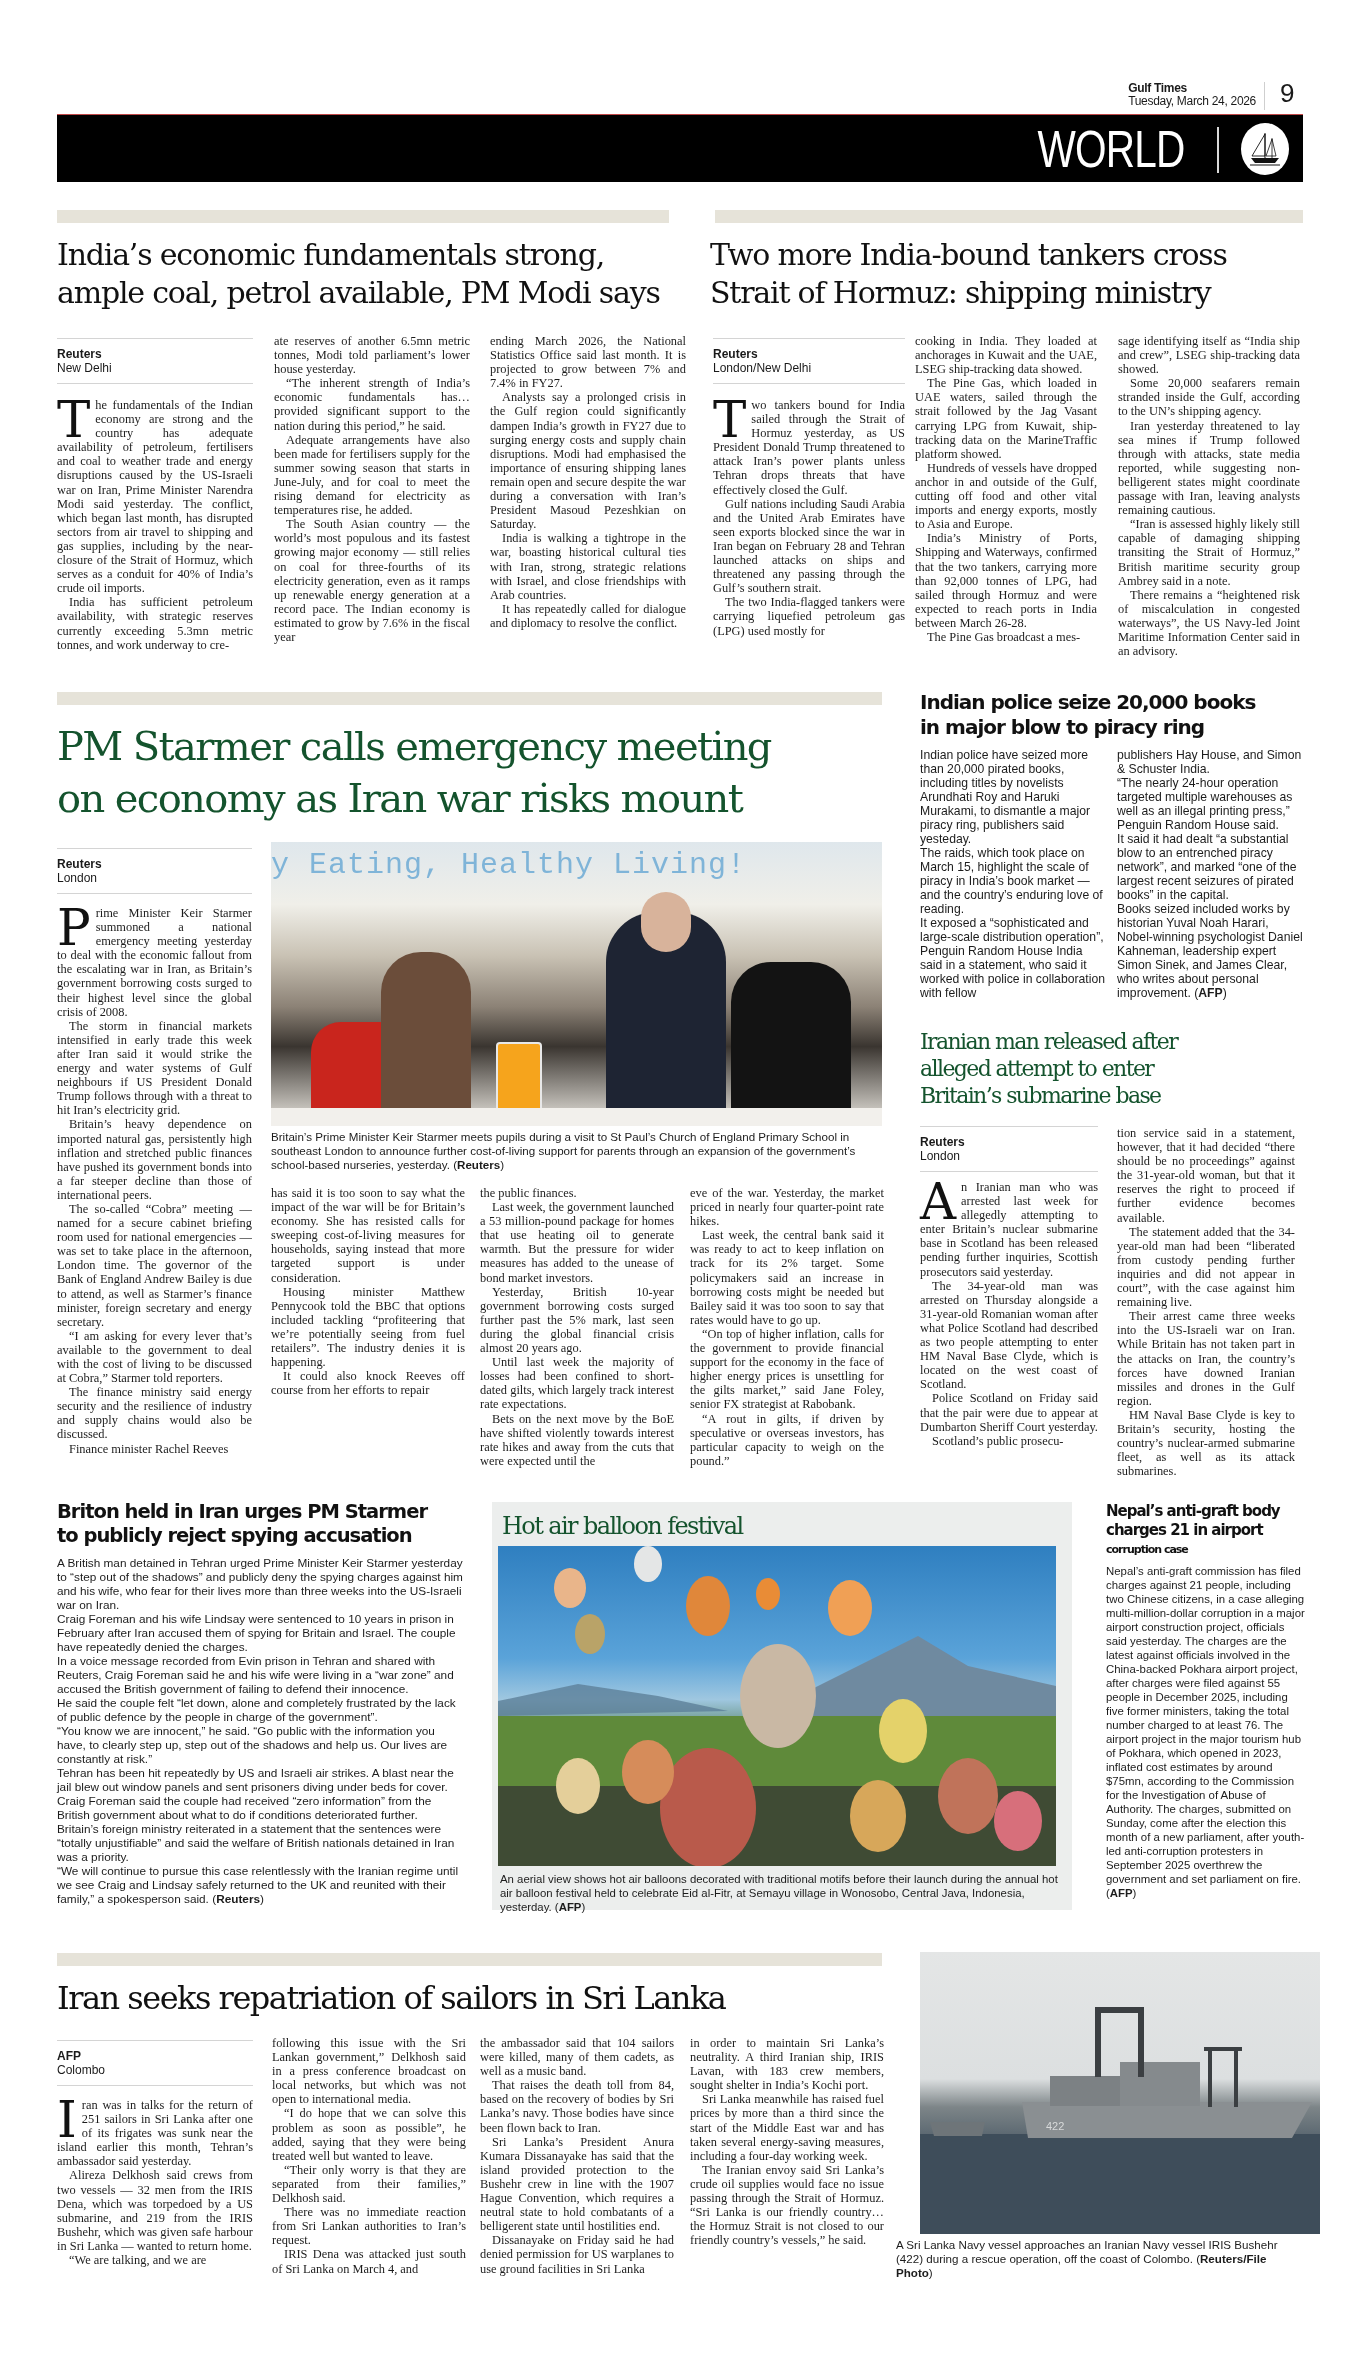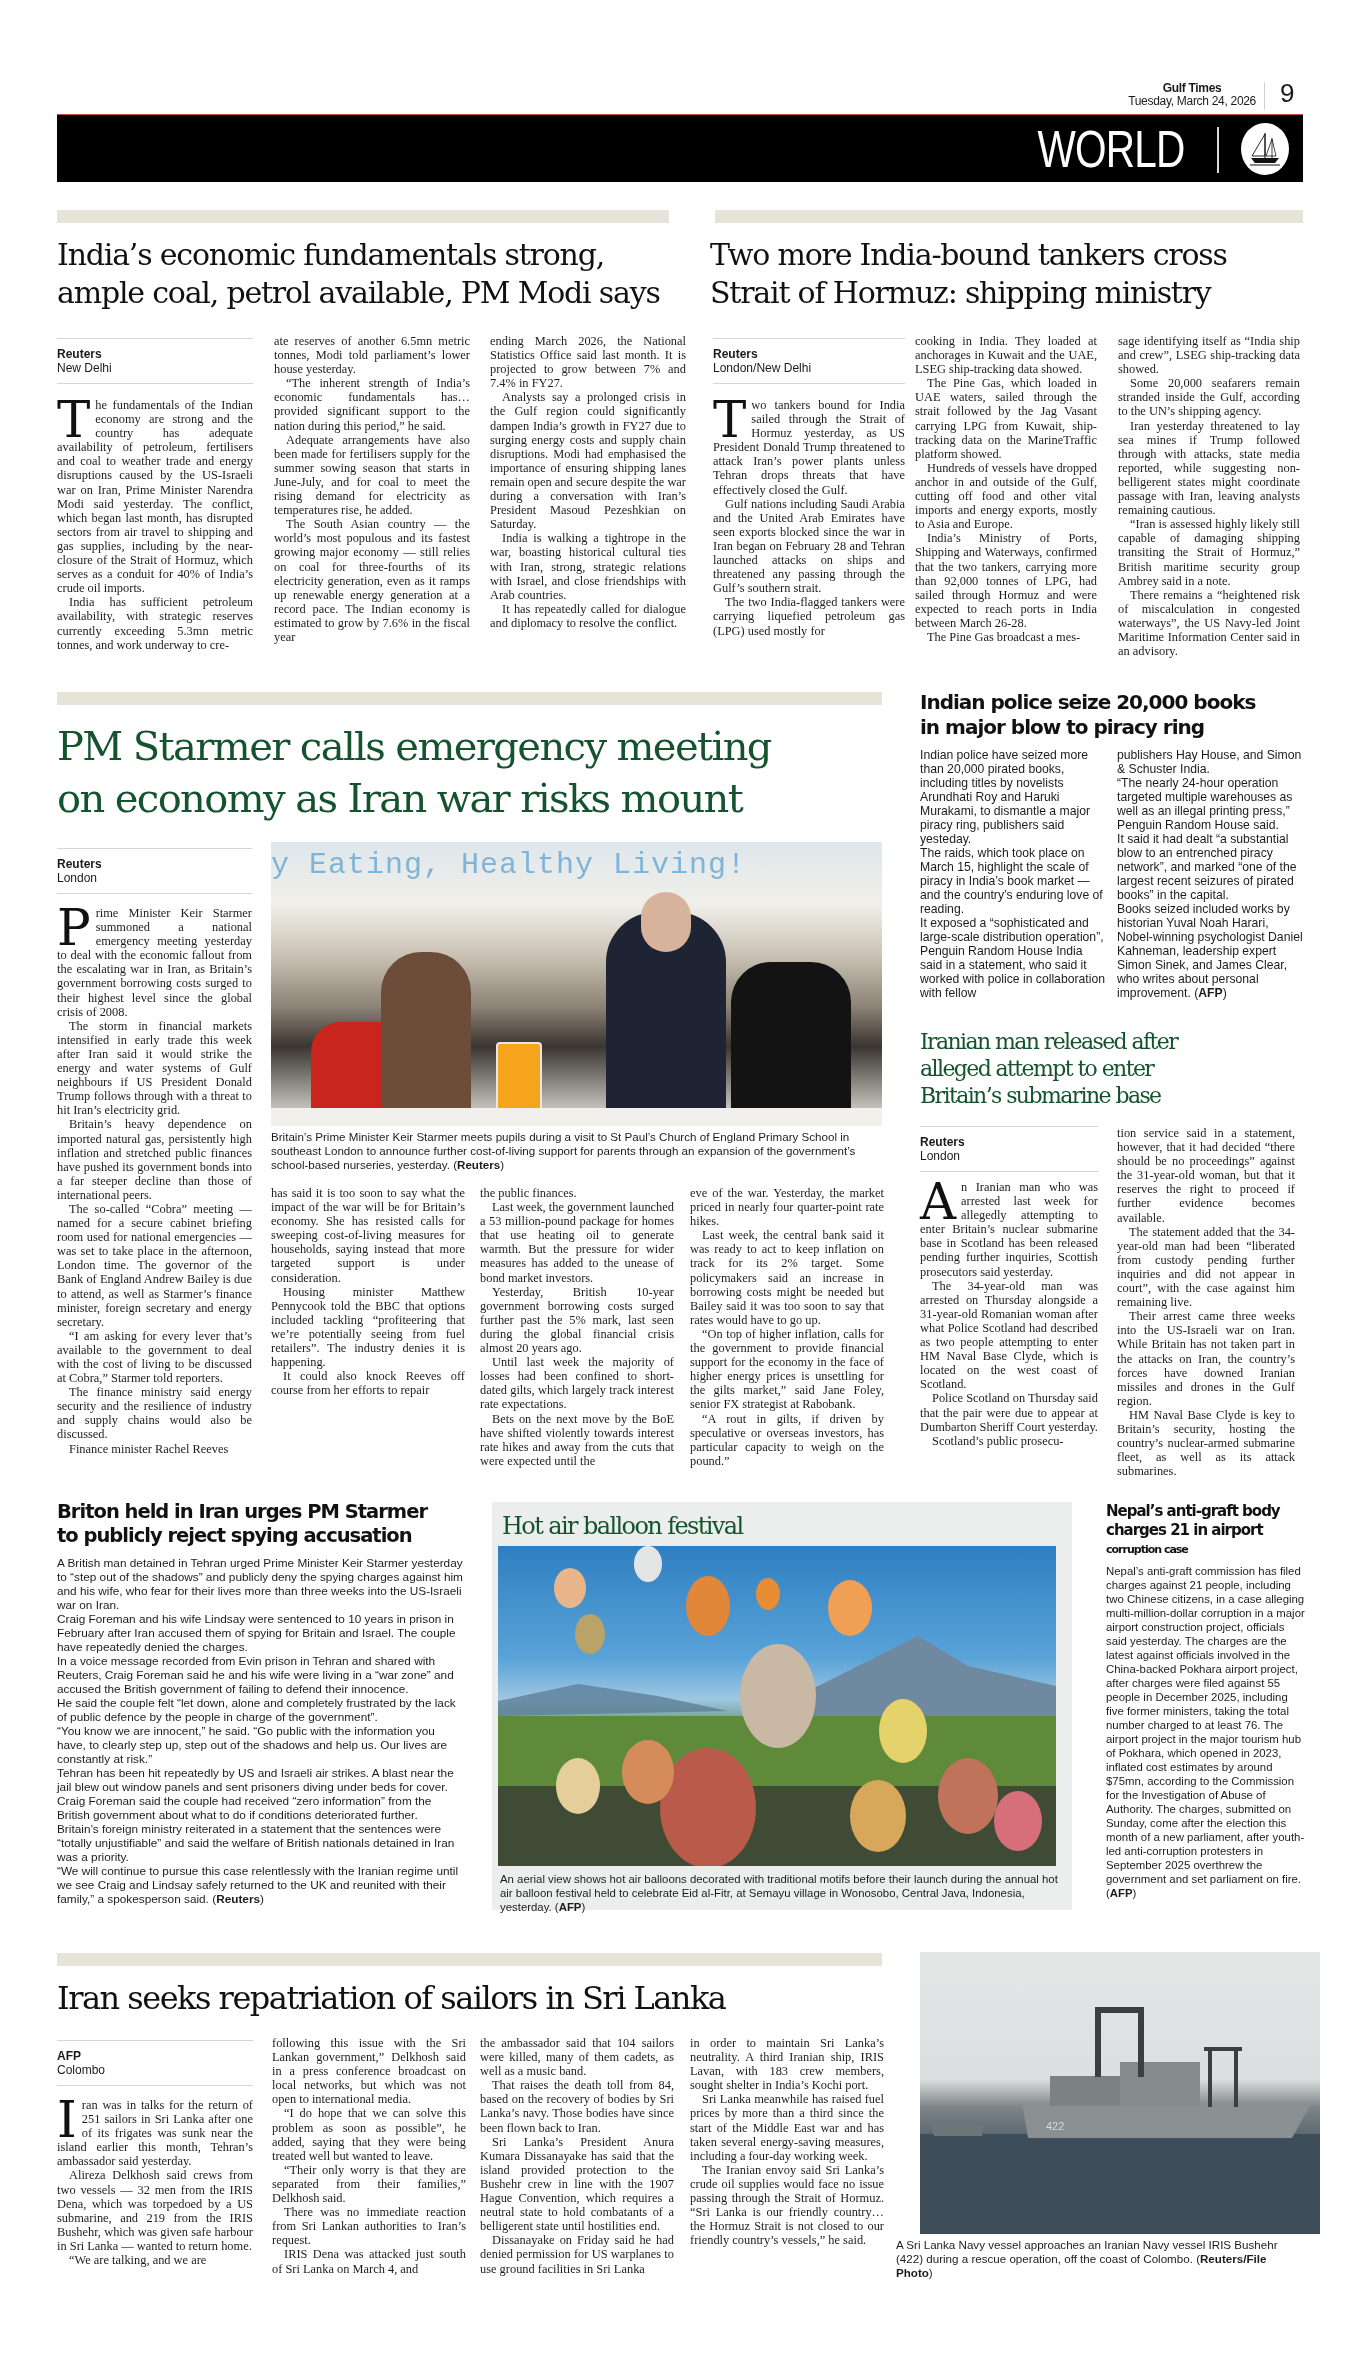--- a/index.html
+++ b/index.html
@@ -2,21 +2,21 @@
 <html><head>
 <meta charset="utf-8">
 <style>
   * { box-sizing: border-box; margin: 0; padding: 0; }
   html, body { width: 1351px; height: 2365px; background: #ffffff; overflow: hidden; }
   body { position: relative; color: #1a1a1a; font-family: "DejaVu Serif", serif; }
 
   .abs { position: absolute; }
 
   
-  .masthead-meta { position: absolute; top: 82px; right: 95px; text-align: center; font-family: "Liberation Sans", sans-serif; line-height: 13px; }
+  .masthead-meta { position: absolute; top: 82px; right: 95px; text-align: left; font-family: "Liberation Sans", sans-serif; line-height: 13px; }
   .masthead-meta .pub { font-size: 12px; font-weight: bold; letter-spacing: -0.3px; }
   .masthead-meta .date { font-size: 12px; letter-spacing: -0.3px; }
   .masthead-sep { position: absolute; top: 82px; left: 1264px; width: 1px; height: 28px; background: #cfcfcf; }
   .page-num { position: absolute; top: 78px; left: 1280px; font-family: "Liberation Sans", sans-serif; font-size: 26px; }
   .banner { position: absolute; left: 57px; top: 114px; width: 1246px; height: 68px; background: #000000; border-top: 1px solid #c04848; }
   .banner-title { position: absolute; right: 118px; top: 6px; color: #fff; font-family: "Liberation Sans", sans-serif; font-weight: normal; font-size: 52px; line-height: 56px; transform: scaleX(0.78); transform-origin: right center; letter-spacing: -1px; }
   .banner-bar { position: absolute; right: 84px; top: 12px; width: 2px; height: 46px; background: #ffffff; opacity: 0.85; }
   .banner-logo { position: absolute; right: 14px; top: 8px; width: 48px; height: 52px; border-radius: 50%; background: #ffffff; display: flex; align-items: center; justify-content: center; }
 
   
@@ -204,21 +204,21 @@
   <div class="hl-bold" style="font-size:22px; line-height:27px;">Britain’s submarine base</div>
 </div>
 <div class="byline" style="left:920px; top:1126px; width:178px;">
   <div class="agency">Reuters</div>
   <div class="place">London</div>
 </div>
 <div class="col body-text" style="left:920px; top:1180px; width:178px;">
   <span class="dropcap">A</span>
   <p class="first">n Iranian man who was arrested last week for allegedly attempting to enter Britain’s nuclear submarine base in Scotland has been released pending further inquiries, Scottish prosecutors said yesterday.</p>
   <p>The 34-year-old man was arrested on Thursday alongside a 31-year-old Romanian woman after what Police Scotland had described as two people attempting to enter HM Naval Base Clyde, which is located on the west coast of Scotland.</p>
-  <p>Police Scotland on Thursday said that the pair were due to appear at Dumbarton Sheriff Court yesterday.</p>
+  <p>Police Scotland on Friday said that the pair were due to appear at Dumbarton Sheriff Court yesterday.</p>
   <p>Scotland’s public prosecu-</p>
 </div>
 <div class="col body-text" style="left:1117px; top:1126px; width:178px;">
   <p class="first">tion service said in a statement, however, that it had decided “there should be no proceedings” against the 31-year-old woman, but that it reserves the right to proceed if further evidence becomes available.</p>
   <p>The statement added that the 34-year-old man had been “liberated from custody pending further inquiries and did not appear in court”, with the case against him remaining live.</p>
   <p>Their arrest came three weeks into the US-Israeli war on Iran. While Britain has not taken part in the attacks on Iran, the country’s forces have downed Iranian missiles and drones in the Gulf region.</p>
   <p>HM Naval Base Clyde is key to Britain’s security, hosting the country’s nuclear-armed submarine fleet, as well as its attack submarines.</p>
 </div>
 
 <div class="abs" style="left:57px; top:1500px; width:430px;">

